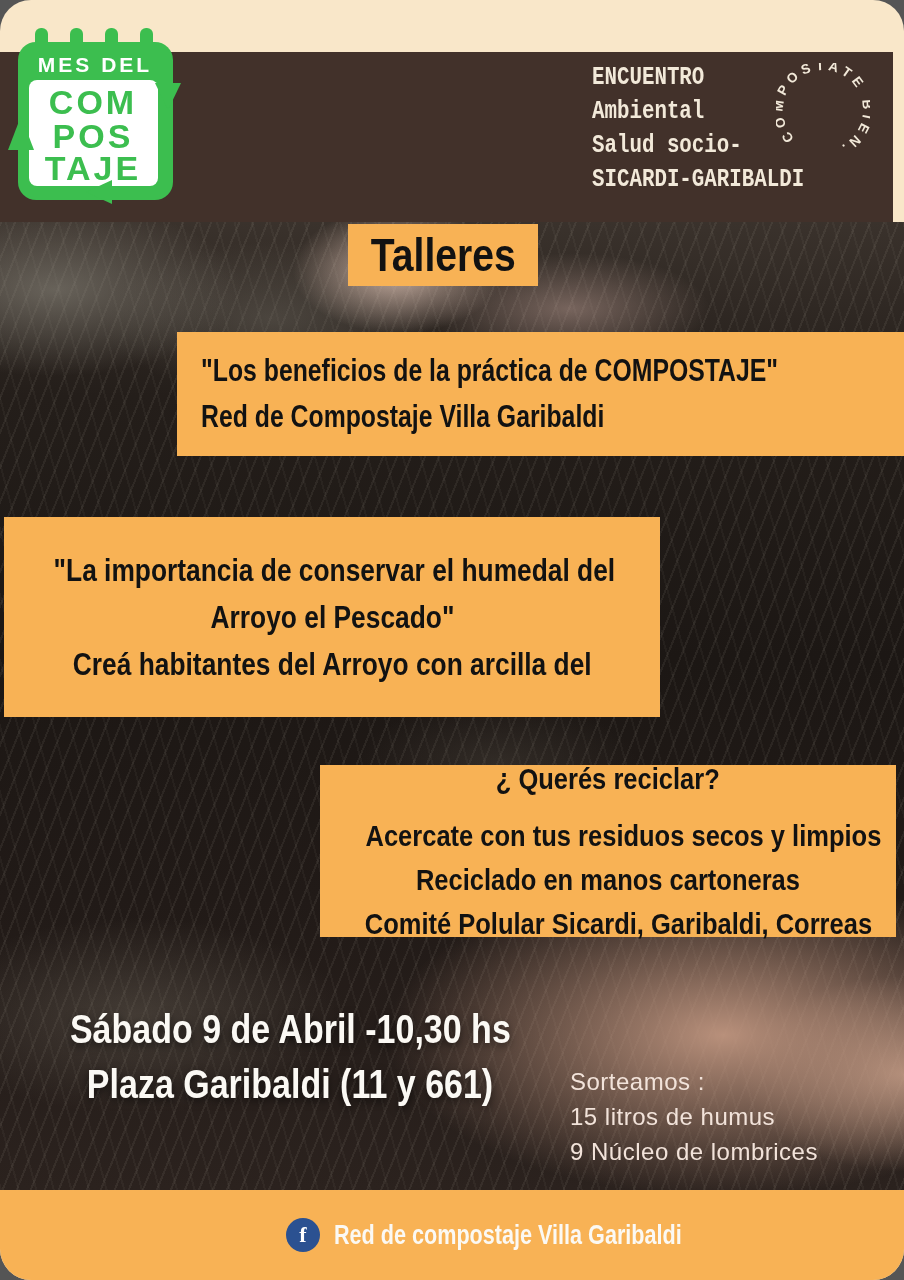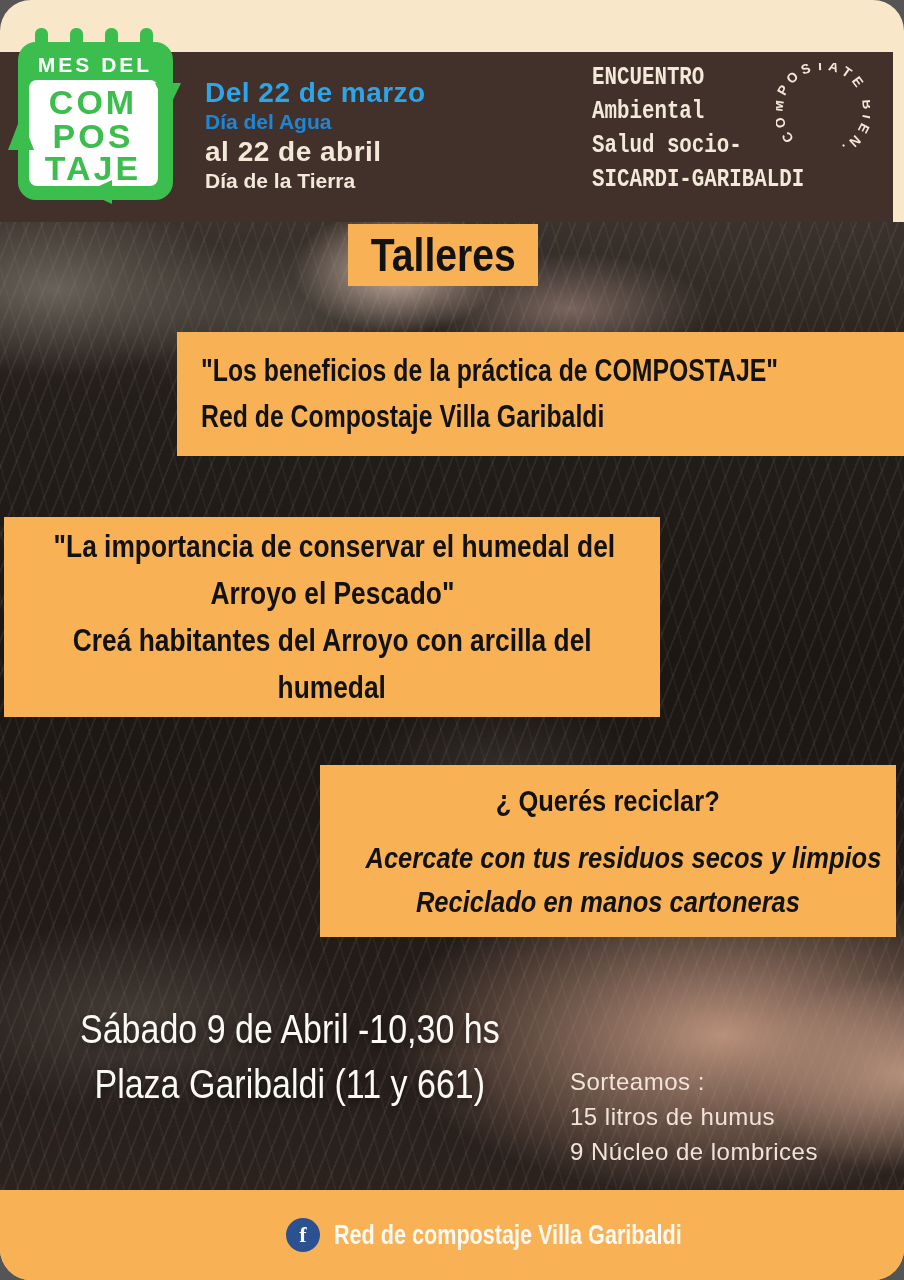--- a/index.html
+++ b/index.html
@@ -62,24 +62,24 @@
 
   
   .obox{background:var(--orange);color:var(--ink);font-weight:bold;}
   .talleres{left:348px;top:224px;width:190px;height:62px;display:flex;align-items:center;justify-content:center;font-size:46px;}
   .box1{left:177px;top:332px;width:727px;height:124px;display:flex;flex-direction:column;justify-content:center;padding-left:24px;box-sizing:border-box;}
   .box1 div{font-size:31px;line-height:46px;white-space:nowrap;}
   .box2{left:4px;top:517px;width:656px;height:200px;display:flex;flex-direction:column;justify-content:center;text-align:center;}
   .box2 div{font-size:31px;line-height:47px;white-space:nowrap;}
   .box3{left:320px;top:765px;width:576px;height:172px;display:flex;flex-direction:column;justify-content:center;text-align:center;padding-top:2px;box-sizing:border-box;}
   .box3 .t{font-size:30px;line-height:42px;margin-bottom:14px;white-space:nowrap;}
-  .box3 div.l{font-size:30px;line-height:44px;white-space:nowrap;font-style:italic;}
+  .box3 div.l{font-size:30px;line-height:44px;white-space:nowrap;}
 
   
-  .when{left:30px;top:1002px;width:520px;text-align:center;color:var(--white);font-weight:normal;
+  .when{left:30px;top:1002px;width:520px;text-align:center;color:var(--white);font-weight:bold;
         text-shadow:0 3px 9px rgba(0,0,0,.6);}
   .when div{font-size:40px;line-height:55px;white-space:nowrap;}
 
   
   .raffle{left:570px;top:1064px;width:300px;text-align:left;color:var(--raffle);}
   .raffle div{font-size:24px;line-height:35px;letter-spacing:.5px;}
 
   
   .footer-bar{left:0;top:1190px;width:904px;height:90px;background:var(--orange);display:flex;align-items:center;}
   .fb-circle{position:absolute;left:286px;top:28px;width:34px;height:34px;border-radius:50%;
@@ -106,26 +106,20 @@
     <text x="87" y="44" text-anchor="middle" font-size="21" font-weight="bold" fill="#FFFFFF" letter-spacing="3">MES DEL</text>
     <rect x="21" y="52" width="129" height="106" rx="8" fill="#FFFFFF"></rect>
     <text x="85" y="86" text-anchor="middle" font-size="34" font-weight="bold" fill="#3CBE4F" letter-spacing="3">COM</text>
     <text x="85" y="120" text-anchor="middle" font-size="34" font-weight="bold" fill="#3CBE4F" letter-spacing="3">POS</text>
     <text x="85" y="152" text-anchor="middle" font-size="34" font-weight="bold" fill="#3CBE4F" letter-spacing="3">TAJE</text>
     <polygon points="147,55 173,55 160,82" fill="#3CBE4F"></polygon>
     <polygon points="0,122 26,122 13,88" fill="#3CBE4F"></polygon>
     <polygon points="104,152 104,176 78,164" fill="#3CBE4F"></polygon>
   </svg>
 
-  <div class="abs dates">
-    <div class="d1">Del 22 de marzo</div>
-    <div class="d2">Día del Agua</div>
-    <div class="d3">al 22 de abril</div>
-    <div class="d4">Día de la Tierra</div>
-  </div>
 
   <div class="abs event">
     <div><span class="cxl">ENCUENTRO</span></div>
     <div><span class="cxl">Ambiental</span></div>
     <div><span class="cxl">Salud socio-</span></div>
     <div><span class="cxl">SICARDI-GARIBALDI</span></div>
   </div>
 
   <svg class="abs" style="left:776px;top:63px;" width="94" height="94" viewBox="0 0 94 94">
     <defs>
@@ -144,27 +138,27 @@
 
   <div class="abs obox box1">
     <div><span class="cxl">"Los beneficios de la práctica de COMPOSTAJE"</span></div>
     <div><span class="cxl">Red de Compostaje Villa Garibaldi</span></div>
   </div>
 
   <div class="abs obox box2">
     <div><span class="cxc">"La  importancia de conservar el humedal del</span></div>
     <div><span class="cxc">Arroyo el Pescado"</span></div>
     <div><span class="cxc">Creá  habitantes del Arroyo con arcilla del</span></div>
-    <div><span class="cxc">humedal</span></div>
   </div>
 
   <div class="abs obox box3">
     <div class="t"><span class="cxc">¿ Querés reciclar?</span></div>
     <div class="l"><span class="cxc">Acercate con tus residuos  secos y limpios</span></div>
     <div class="l"><span class="cxc">Reciclado en manos cartoneras</span></div>
+    <div class="l"><span class="cxc">Comité Polular Sicardi, Garibaldi, Correas</span></div>
   </div>
 
   <div class="abs when">
     <div><span class="cxc">Sábado 9 de Abril -10,30 hs</span></div>
     <div><span class="cxc">Plaza Garibaldi (11 y 661)</span></div>
   </div>
 
   <div class="abs raffle">
     <div>Sorteamos :</div>
     <div>15 litros de humus</div>

